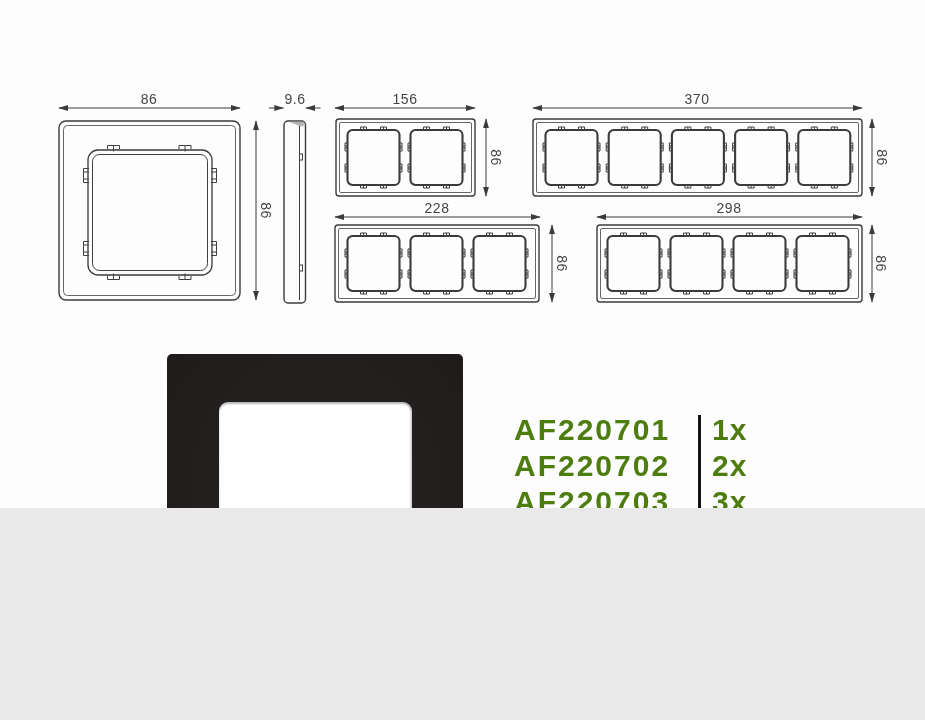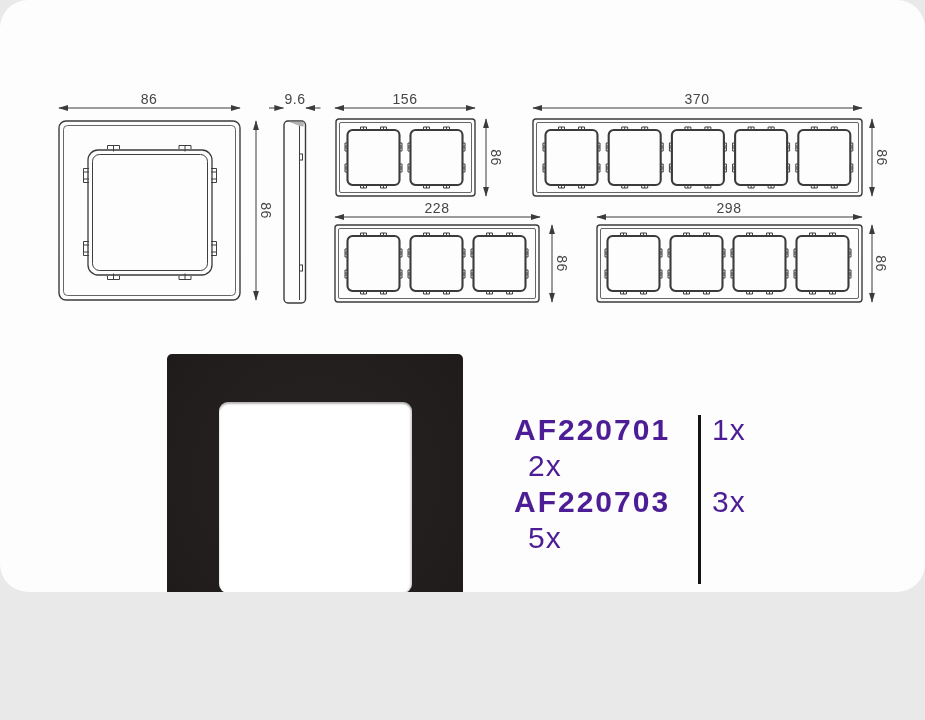--- a/index.html
+++ b/index.html
@@ -1,37 +1,37 @@
 <!DOCTYPE html>
 <html><head>
 <meta charset="utf-8">
 <style>
   html,body{margin:0;padding:0;background:#e9e9e9;}
-  .canvas{position:relative;width:925px;height:592px;background:#fdfdfd;overflow:hidden;
-          font-family:"Liberation Sans",sans-serif;border-radius:28px;}
+  .canvas{position:relative;width:925px;height:508px;background:#fdfdfd;overflow:hidden;
+          font-family:"Liberation Sans",sans-serif;}
   svg.tech{position:absolute;left:0;top:0;}
   .w14{fill:none;stroke:#3b3b3b;stroke-width:1.4px;}
   .w13{fill:none;stroke:#3b3b3b;stroke-width:1.3px;}
   .w2 {fill:none;stroke:#3b3b3b;stroke-width:2.1px;}
   .s1 {fill:none;stroke:#3f3f3f;stroke-width:1px;}
   .s09{fill:none;stroke:#555;stroke-width:.9px;}
   .dim{stroke:#3b3b3b;stroke-width:1px;}
   .dimtxt{font:14px "Liberation Sans",sans-serif;fill:#454545;letter-spacing:.5px;}
 
   .product-frame{position:absolute;left:167px;top:354px;width:296px;height:294px;
       background:radial-gradient(circle at 50% 42%, #282323 0%, #211d1d 70%, #1d1919 100%);
       border-radius:5px;}
   .product-window{position:absolute;left:52px;top:48px;width:193px;height:191px;
       background:#ffffff;border-radius:9px;
       box-shadow:inset 0 2px 2px rgba(0,0,0,.28), inset -2px 0 2px rgba(0,0,0,.12);}
 
-  .codes{position:absolute;left:514px;top:412px;color:#4c1d95;}
+  .codes{position:absolute;left:514px;top:412px;color:#4d7c0f;}
   .code-row{display:flex;align-items:center;height:36px;}
   .code{display:inline-block;width:184px;font-size:30px;font-weight:600;letter-spacing:2px;white-space:nowrap;}
-  .qty{display:inline-block;margin-left:14px;font-size:30px;font-weight:400;letter-spacing:1px;white-space:nowrap;}
+  .qty{display:inline-block;margin-left:14px;font-size:30px;font-weight:700;letter-spacing:1px;white-space:nowrap;}
   .codes-divider{position:absolute;left:184px;top:3px;width:3px;height:169px;background:#141414;}
 </style>
 </head>
 <body>
 
 <div class="canvas">
 
   <svg class="tech" width="925" height="335" viewBox="0 0 925 335">
     <defs>
       <marker id="ah" markerWidth="10" markerHeight="8" refX="9.2" refY="4" orient="auto-start-reverse" markerUnits="userSpaceOnUse">
@@ -148,20 +148,21 @@
     <div class="product-window"></div>
   </div>
 
   <div class="codes">
     <div class="codes-divider"></div>
     <div class="code-row">
       <span class="code">AF220701</span>
       <span class="qty">1x</span>
     </div>
     <div class="code-row">
+      <span class="code">AF220702</span>
       <span class="qty">2x</span>
     </div>
     <div class="code-row">
       <span class="code">AF220703</span>
       <span class="qty">3x</span>
     </div>
     <div class="code-row">
       <span class="qty">5x</span>
     </div>
   </div>

